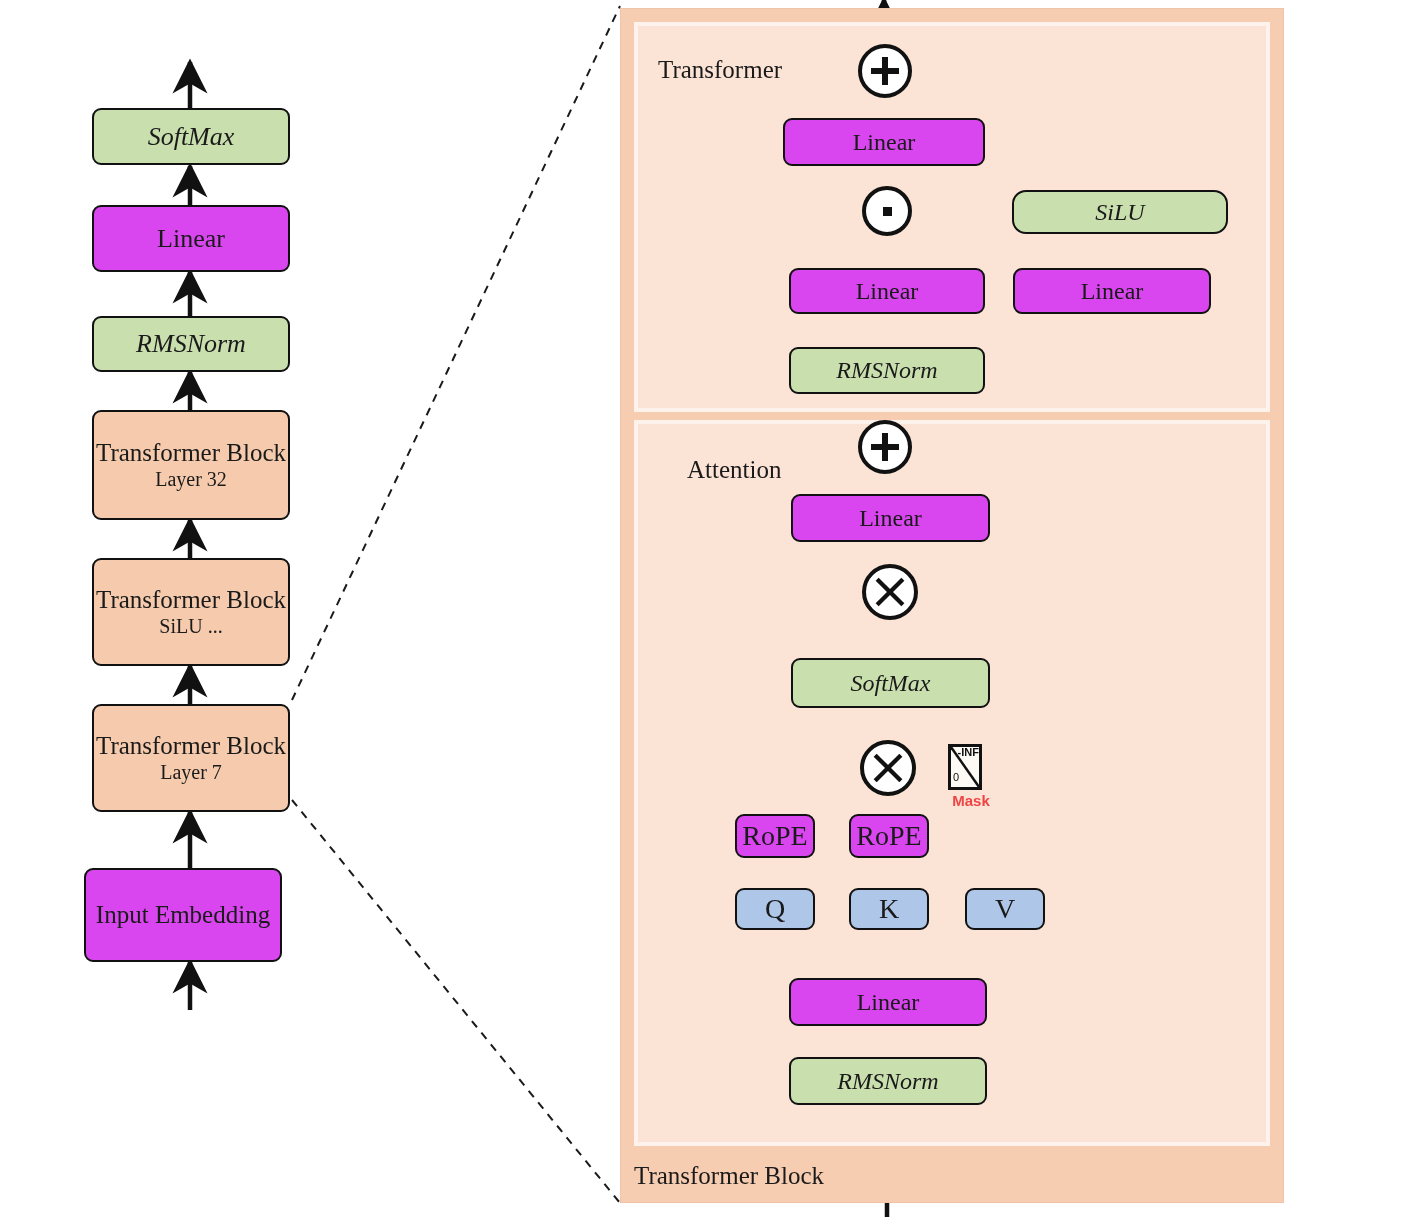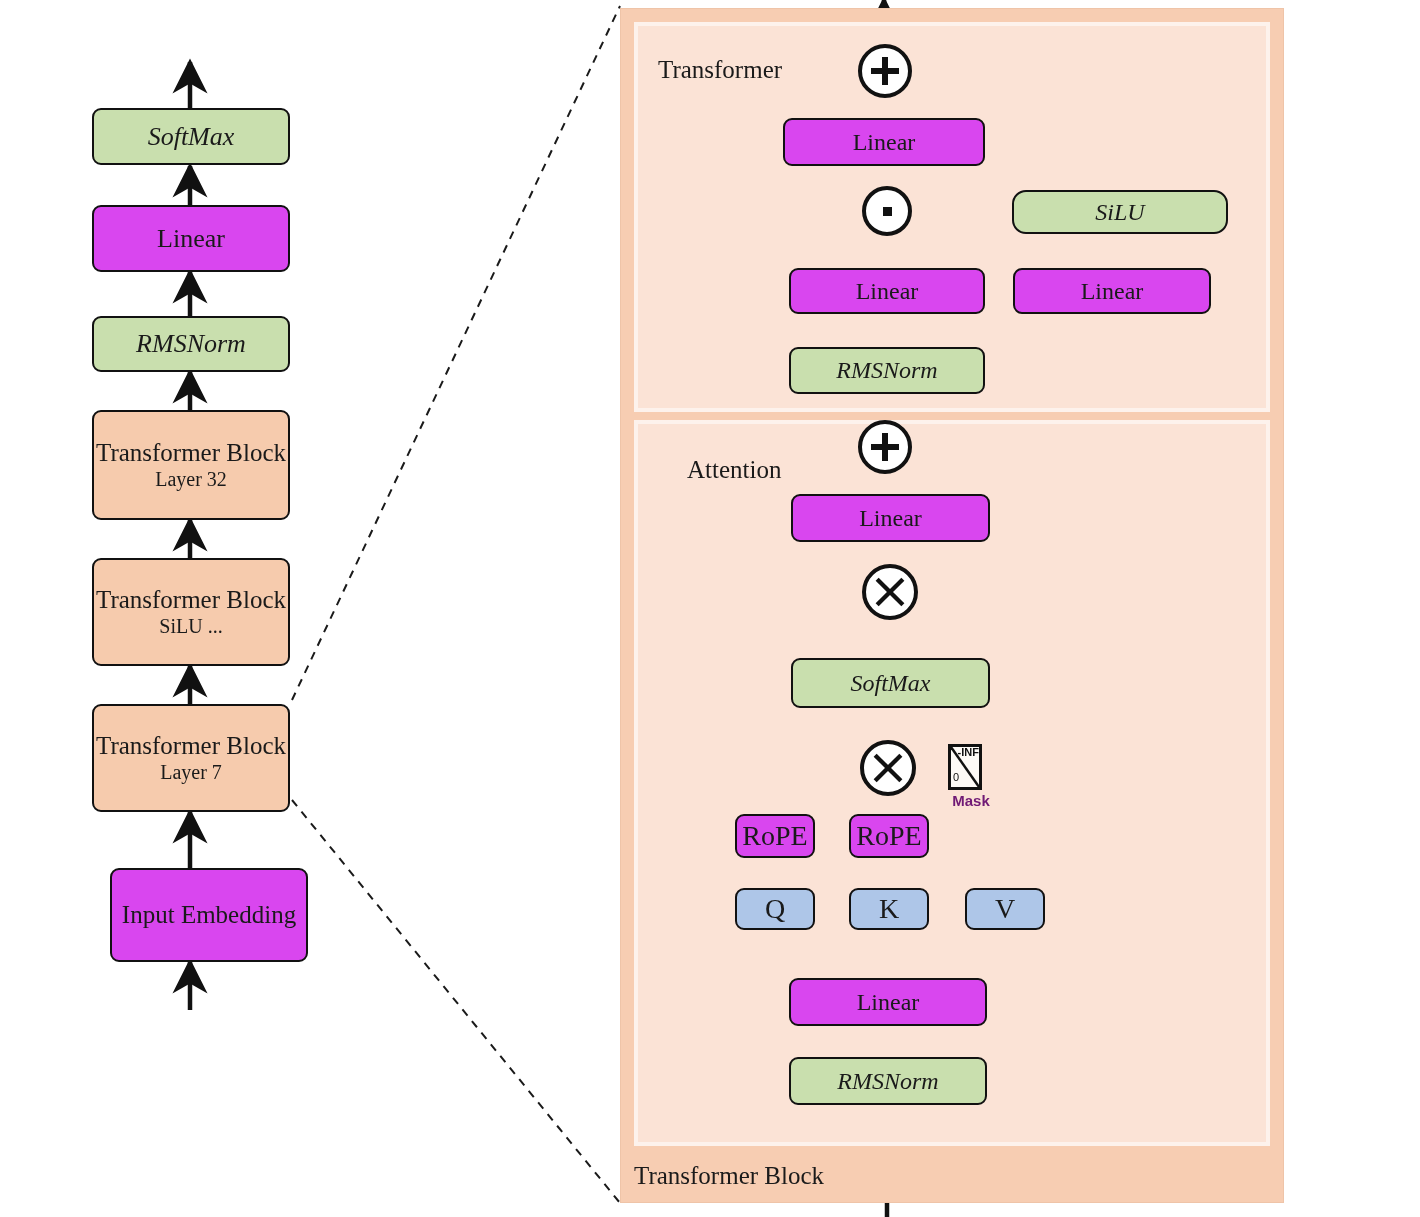--- a/index.html
+++ b/index.html
@@ -49,21 +49,21 @@
   
   #mask-box{position:absolute;left:948px;top:744px;width:34px;height:46px;
             border:3px solid #111;background:#fdfaf6;box-sizing:border-box;}
   #mask-box .diag{position:absolute;left:0;top:0;width:100%;height:100%;}
   #mask-inf{position:absolute;right:0px;top:-1px;font-size:11px;
             font-family:"Liberation Sans",sans-serif;font-weight:700;color:#111;}
   #mask-zero{position:absolute;left:2px;bottom:4px;font-size:11px;
              font-family:"Liberation Sans",sans-serif;color:#111;}
   #mask-label{position:absolute;left:940px;top:792px;width:62px;text-align:center;
               font-size:15px;font-family:"Liberation Sans",sans-serif;
-              font-weight:700;color:#701a75;}
+              font-weight:700;color:#ef4444;}
 </style>
 </head>
 <body>
 
 <div id="canvas">
 
   <svg class="wires" viewBox="0 0 1420 1217">
     <defs>
       <marker id="ah" markerWidth="9" markerHeight="9" refX="7.4" refY="4.5" orient="auto" markerUnits="strokeWidth">
         <path d="M0.4,0.6 L8.2,4.5 L0.4,8.4 L2.6,4.5 Z" fill="#111"></path>
@@ -167,21 +167,21 @@
   <div class="node peach" style="left:92px;top:558px;width:198px;height:108px;">
     <span class="t-title">Transformer Block</span>
     <span class="t-sub">SiLU ...</span>
   </div>
 
   <div class="node peach" style="left:92px;top:704px;width:198px;height:108px;">
     <span class="t-title">Transformer Block</span>
     <span class="t-sub">Layer 7</span>
   </div>
 
-  <div class="node blue" style="left:110px;top:868px;width:198px;height:94px;">
+  <div class="node blue" style="left:84px;top:868px;width:198px;height:94px;">
     <span class="t-title">Input Embedding</span>
   </div>
 
   <div id="tb-outer"></div>
 
   <div class="inner-panel" id="panel-ff"></div>
   <div class="inner-panel" id="panel-attn"></div>
 
   <div class="panel-label" style="left:658px;top:56px;">Transformer</div>
   <div class="panel-label" style="left:658px;top:456px;margin-left:29px;">Attention</div>

